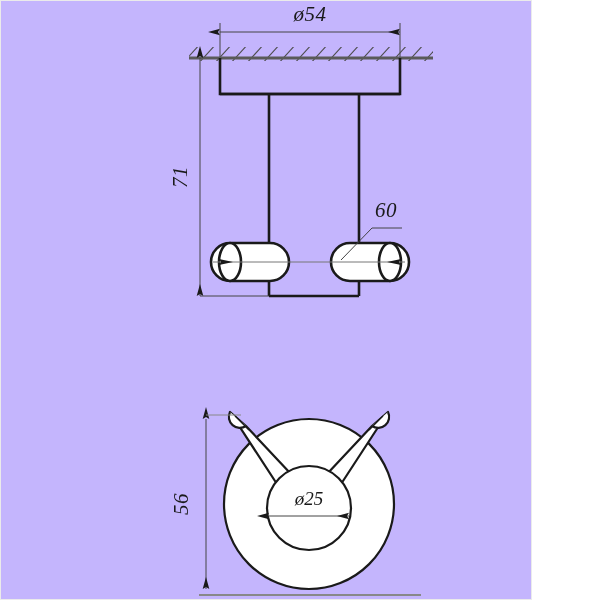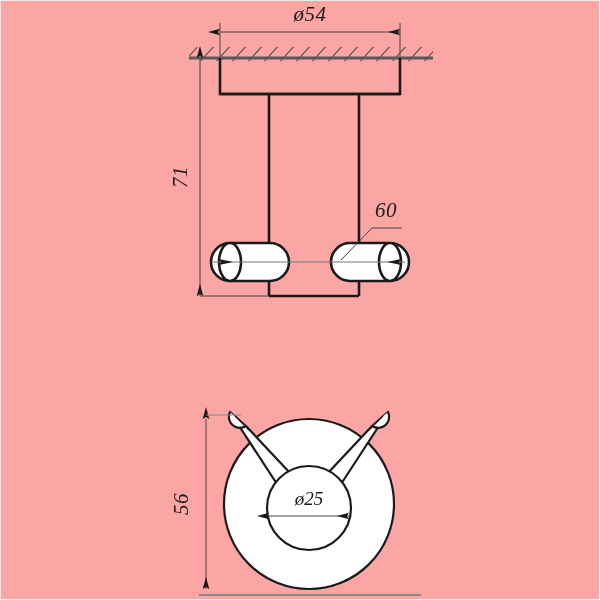--- a/index.html
+++ b/index.html
@@ -6,23 +6,23 @@
   html, body {
     margin: 0;
     padding: 0;
     background: #ffffff;
   }
   body {
     font-family: "Liberation Sans", sans-serif;
   }
   #sheet {
     position: relative;
-    width: 600px;
+    width: 532px;
     height: 600px;
-    background: #fca5a5;
+    background: #c4b5fd;
     overflow: hidden;
     box-sizing: border-box;
     border: 1px solid #ebebeb;
   }
   #drawing-svg {
     display: block;
     width: 600px;
     height: 600px;
   }
   .dim-text {

